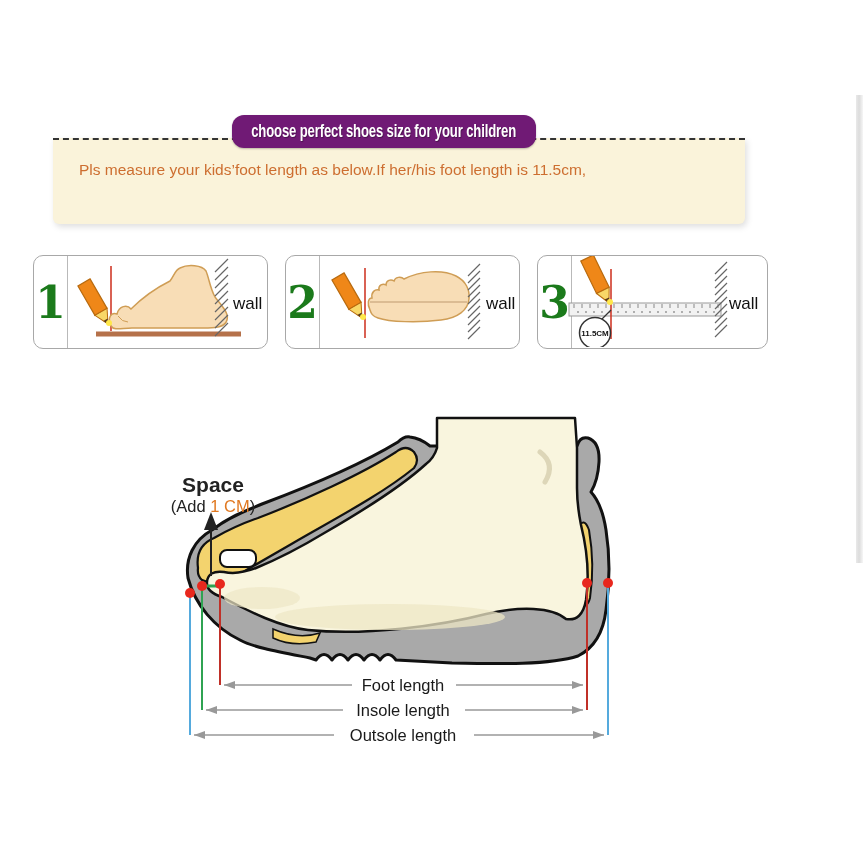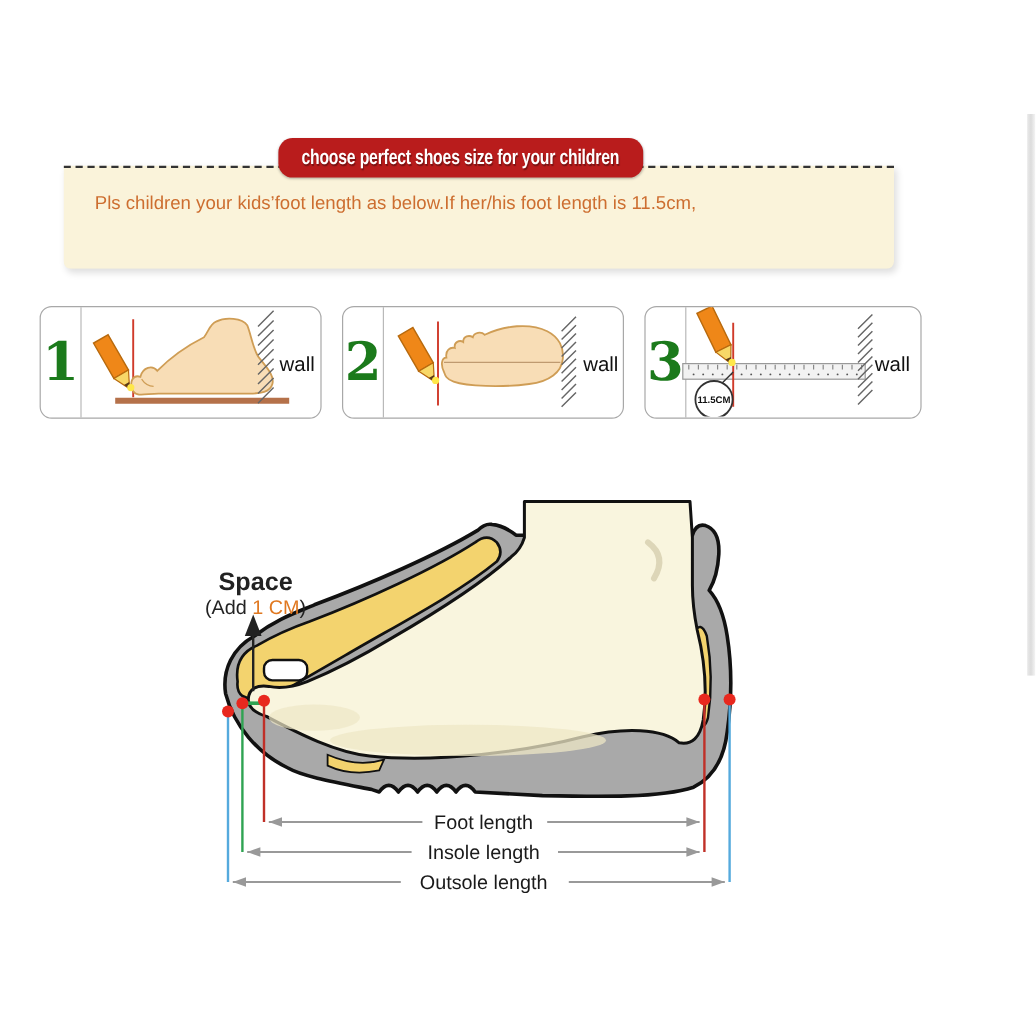--- a/index.html
+++ b/index.html
@@ -3,21 +3,21 @@
 <meta charset="utf-8">
 <style>
   html,body{margin:0;padding:0;background:#fff;}
   #stage{
     position:relative;width:863px;height:863px;background:#ffffff;overflow:hidden;
     font-family:"Liberation Sans",sans-serif;
   }
   
   .banner{
     position:absolute;left:232px;top:115px;width:304px;height:33px;
-    background:#b91c1c;border-radius:12px;z-index:3;
+    background:#701a75;border-radius:12px;z-index:3;
     display:flex;align-items:center;justify-content:center;
     box-shadow:0 1px 2px rgba(0,0,0,.25);
   }
   .banner span{
     color:#fff;font-weight:bold;font-size:17.5px;white-space:nowrap;
     display:inline-block;transform:scaleX(.75);letter-spacing:-.2px;
     text-shadow:1px 1px 1px rgba(0,0,0,.35);
   }
   
   .note-box{
@@ -56,21 +56,21 @@
 <body>
 
 <div id="stage">
 
   <div class="banner">
     <span>choose perfect shoes size for your children</span>
   </div>
 
   <div class="note-box">
     <div class="note-text">
-      <div>Pls children your kids’foot length as below.If her/his foot length is 11.5cm,</div>
+      <div>Pls measure your kids’foot length as below.If her/his foot length is 11.5cm,</div>
     </div>
   </div>
 
   <div class="step-box" id="step1">
     <div class="num">1</div>
     <svg width="232" height="91" viewBox="0 0 232 91">
 
       <line x1="62" y1="78" x2="207" y2="78" stroke="#b5714a" stroke-width="5"></line>
 
       <line x1="77" y1="10" x2="77" y2="75" stroke="#d03a2a" stroke-width="1.6"></line>

